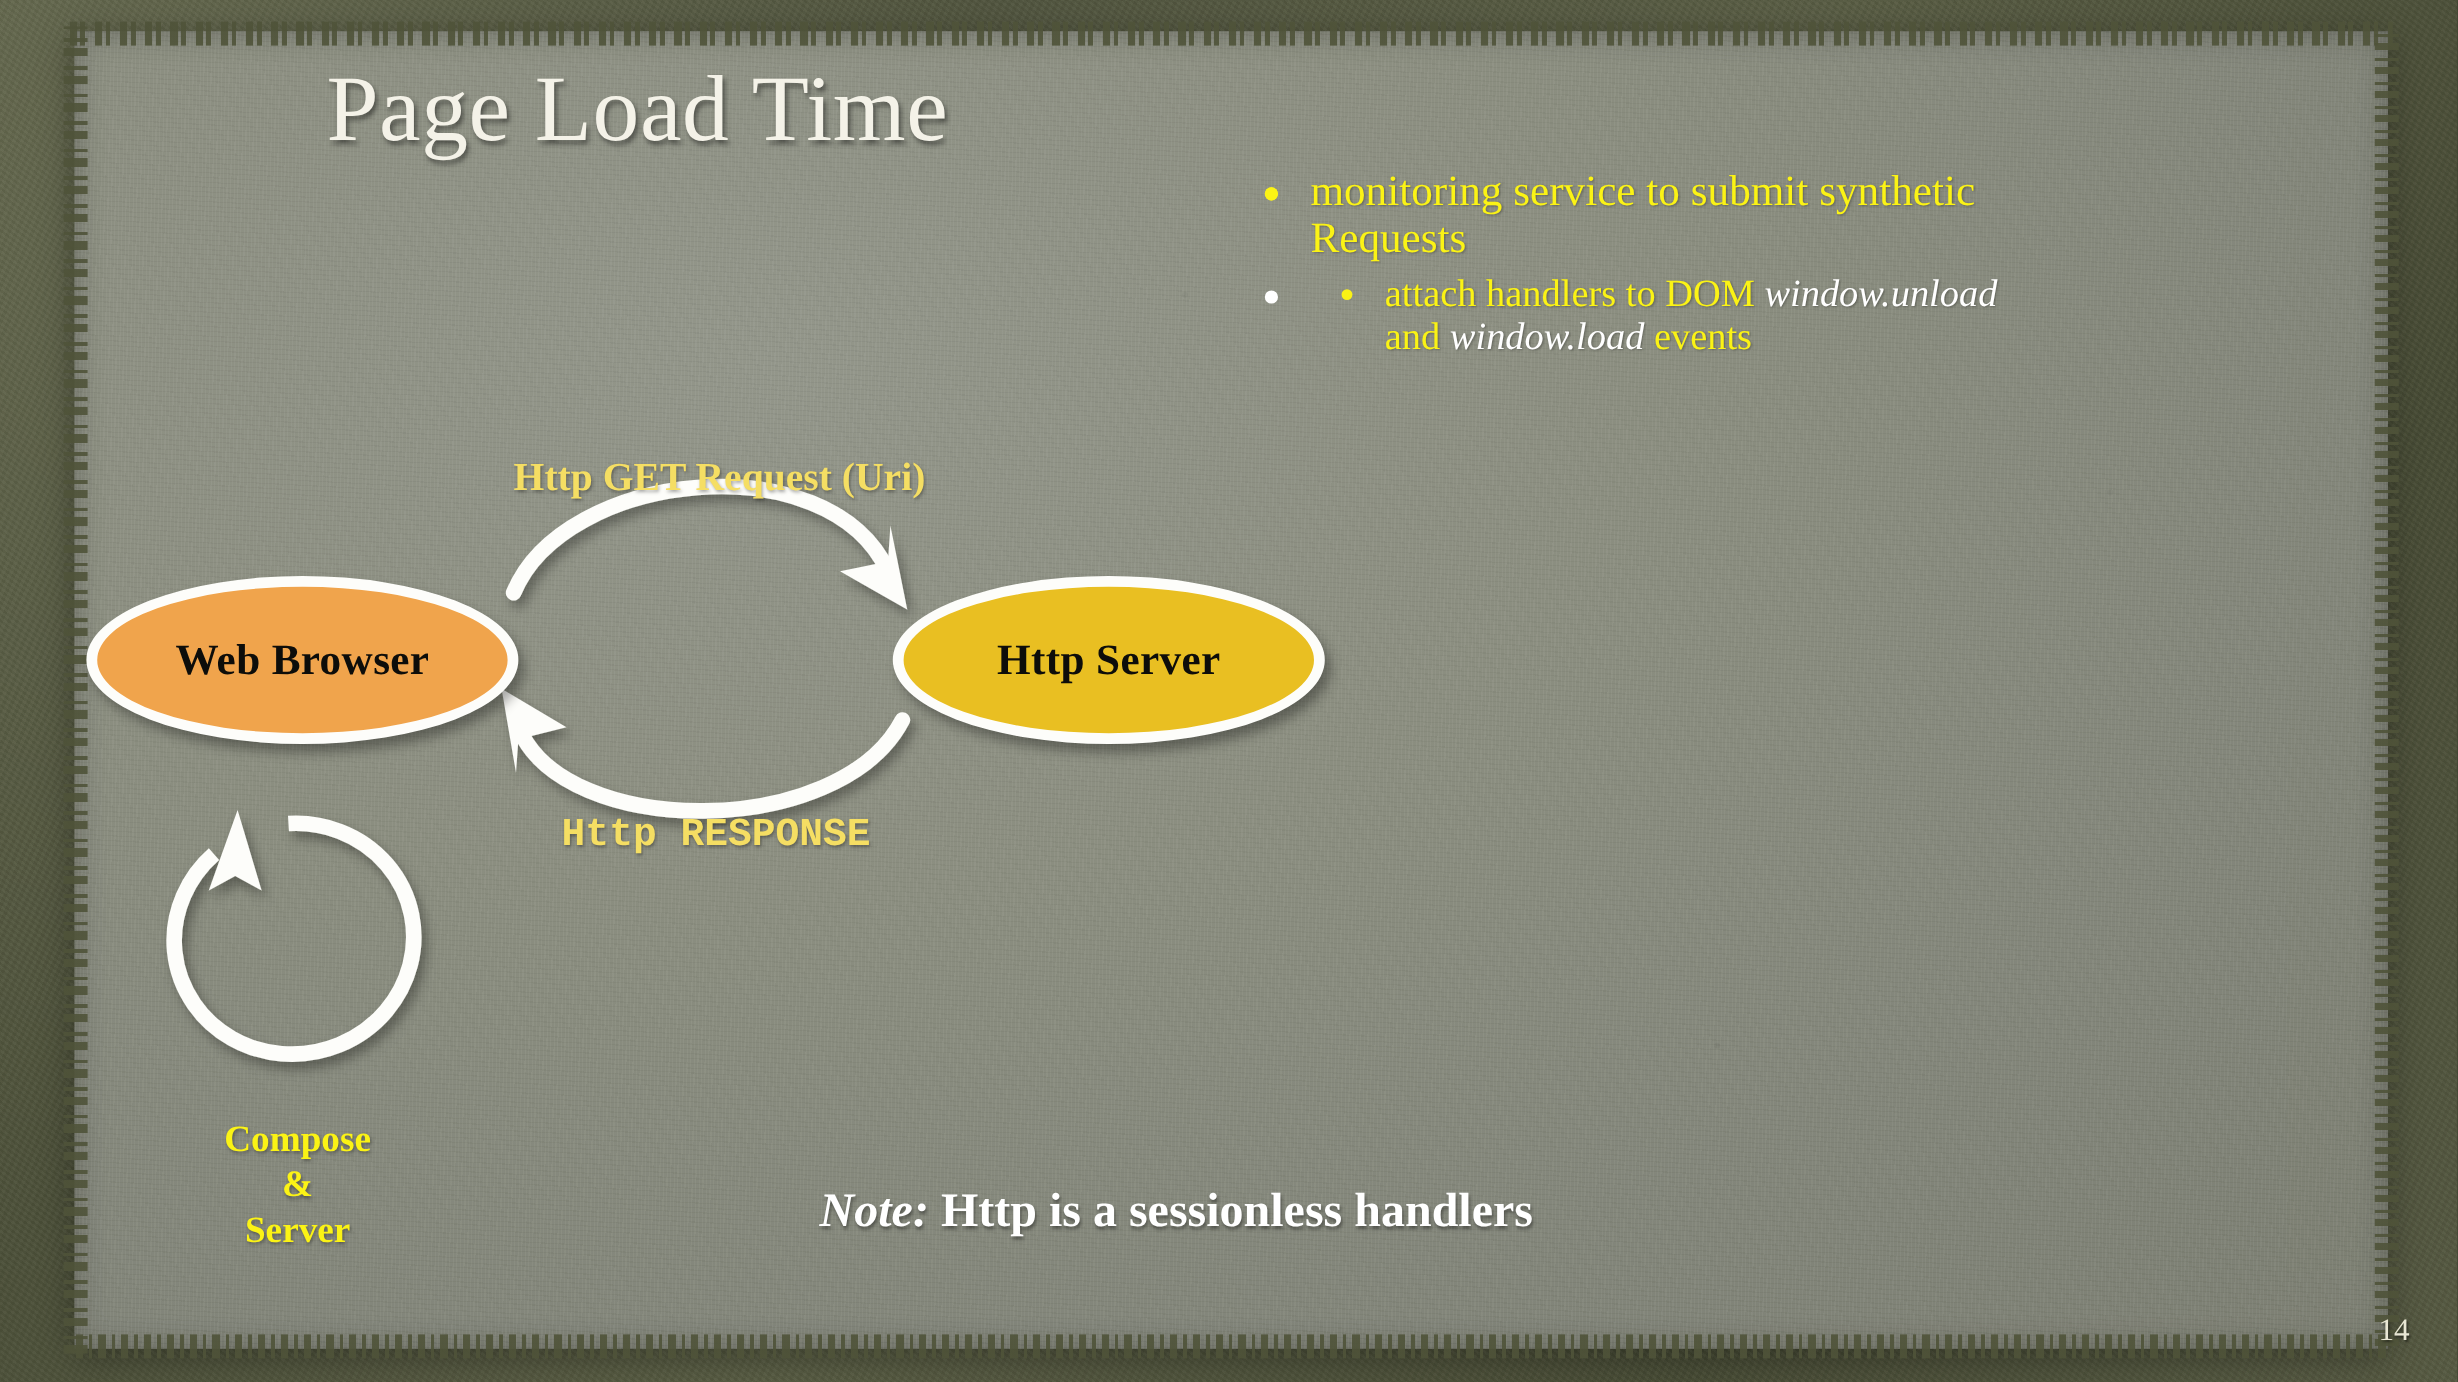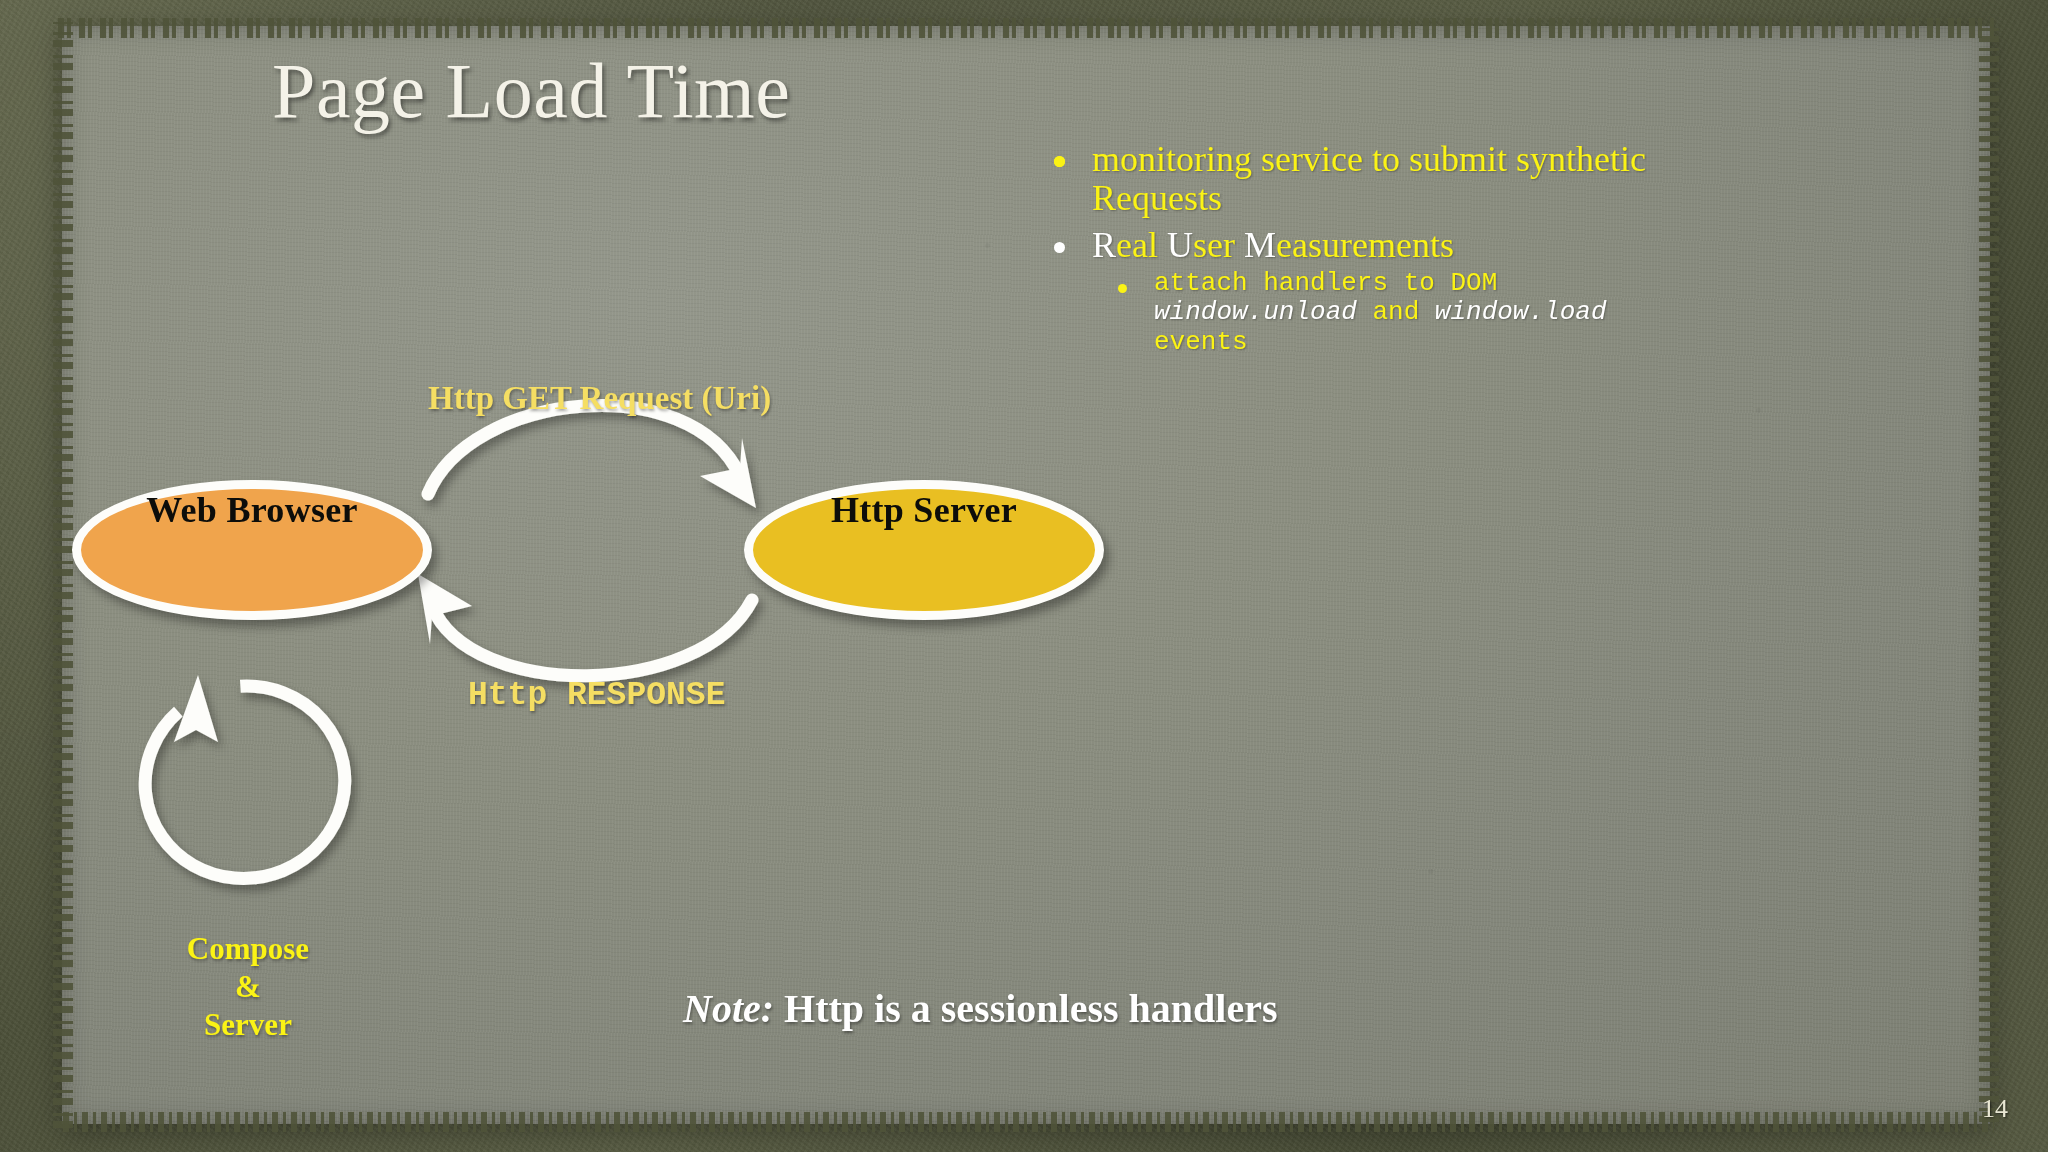--- a/index.html
+++ b/index.html
@@ -55,30 +55,30 @@
 
   
   #rightcol{position:absolute;left:1030px;top:100px;width:640px;}
   #mt-heading{font-size:40px;font-weight:bold;color:#ffffff;text-align:center;
     text-shadow:1px 2px 3px rgba(0,0,0,.4);letter-spacing:.2px;}
   ul.lvl1{list-style:none;margin:40px 0 0 0;padding:0;}
   ul.lvl1>li{position:relative;padding-left:62px;font-size:36px;line-height:1.08;
     color:#fbf315;margin-bottom:8px;text-shadow:1px 1px 2px rgba(0,0,0,.30);}
   ul.lvl1>li .dot{position:absolute;left:24px;top:16px;width:11px;height:11px;border-radius:50%;}
   ul.lvl2{list-style:none;margin:4px 0 0 0;padding:0;}
-  ul.lvl2>li{position:relative;padding-left:62px;font-size:26px;line-height:1.14;
-    color:#fbf315;text-shadow:1px 1px 2px rgba(0,0,0,.30);font-family:Liberation Mono, monospace;}
+  ul.lvl2>li{position:relative;padding-left:62px;font-size:32px;line-height:1.14;
+    color:#fbf315;text-shadow:1px 1px 2px rgba(0,0,0,.30);}
   ul.lvl2>li .dot{position:absolute;left:26px;top:15px;width:9px;height:9px;border-radius:50%;background:#fbf315;}
   .wh{color:#ffffff;}
   .whi{color:#ffffff;font-style:italic;}
 
   
   .ellipse{position:absolute;border-radius:50%;border:9px solid #fdfdfa;
     box-shadow:5px 7px 10px rgba(0,0,0,.33);
-    display:flex;align-items:flex-start;justify-content:center;}
+    display:flex;align-items:center;justify-content:center;}
   .ellipse span{font-size:36px;font-weight:bold;color:#0d0d0a;letter-spacing:.3px;}
   #browser{left:72px;top:480px;width:342px;height:122px;background:#f0a44c;}
   #server{left:744px;top:480px;width:342px;height:122px;background:#e9bf22;}
 
   .arrowlabel{position:absolute;font-size:33px;font-weight:bold;color:#f5de63;
     text-shadow:1px 2px 3px rgba(0,0,0,.35);white-space:nowrap;}
   #lbl-get{left:428px;top:380px;}
   #lbl-resp{left:468px;top:677px;font-family:Liberation Mono, monospace;}
 
   #lbl-compose{position:absolute;left:120px;top:930px;width:256px;text-align:center;
@@ -116,21 +116,20 @@
         <span class="dot" style="background:#fbf315"></span>
       </li>
 
       <li>
         <span class="dot" style="background:#fbf315"></span>
         <span>monitoring service to submit synthetic Requests</span>
       </li>
 
       <li>
         <span class="dot" style="background:#ffffff"></span>
-        <span><span class="wh">R</span><span>eal </span><span class="wh">U</span><span>ser </span><span class="wh">M</span><span>easurements</span></span>
 
         <ul class="lvl2">
           <li>
             <span class="dot"></span>
             <span><span>attach handlers to DOM </span><span class="whi">window.unload</span><span> and </span><span class="whi">window.load</span><span> events</span></span>
           </li>
         </ul>
       </li>
     </ul>
   </div>

